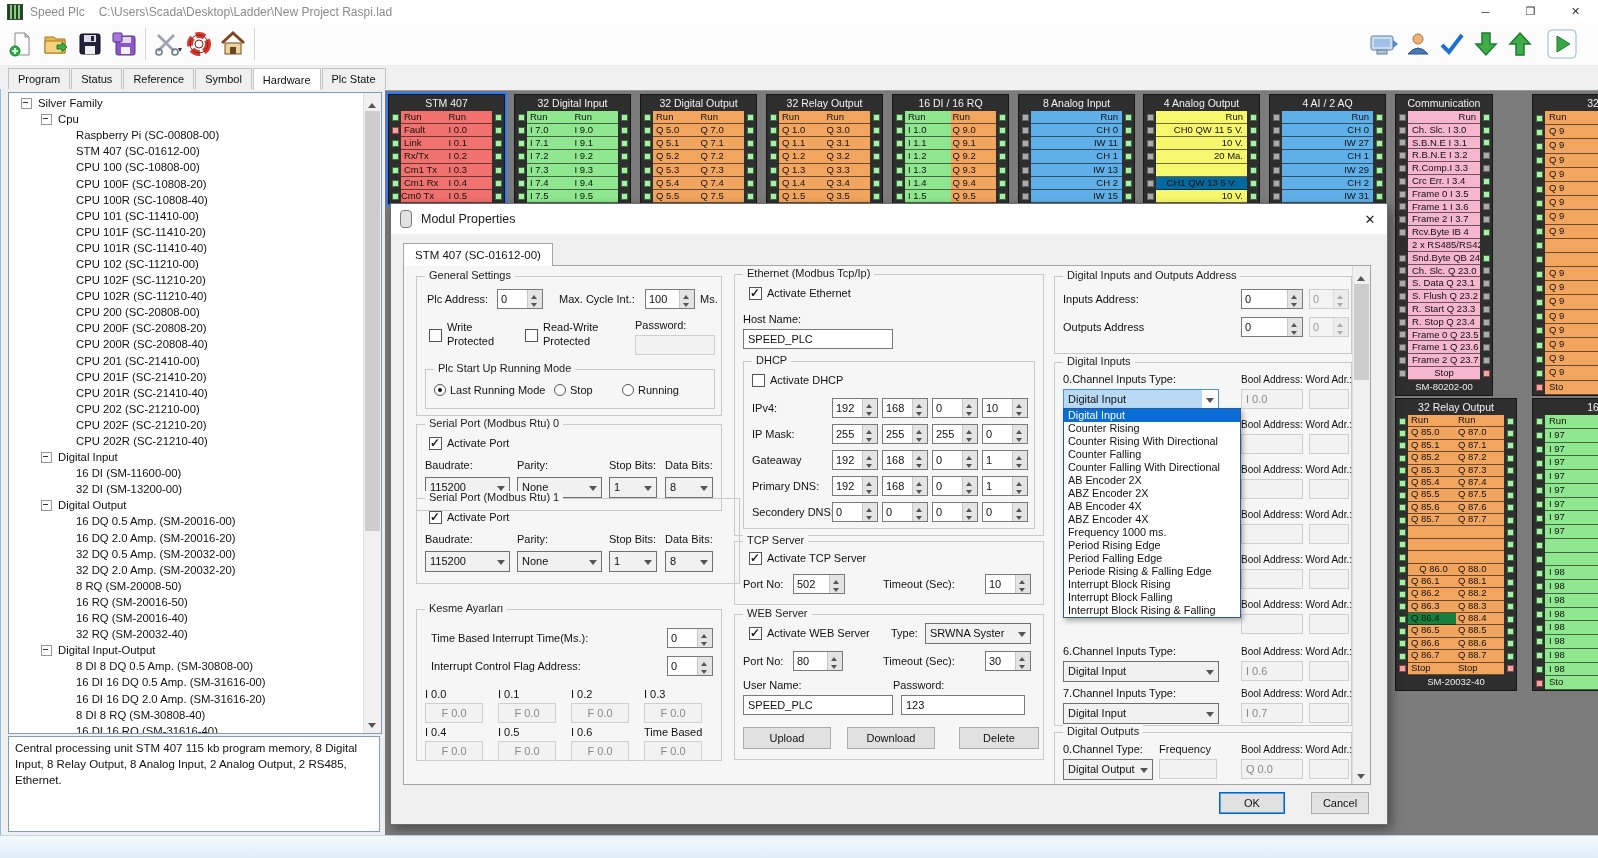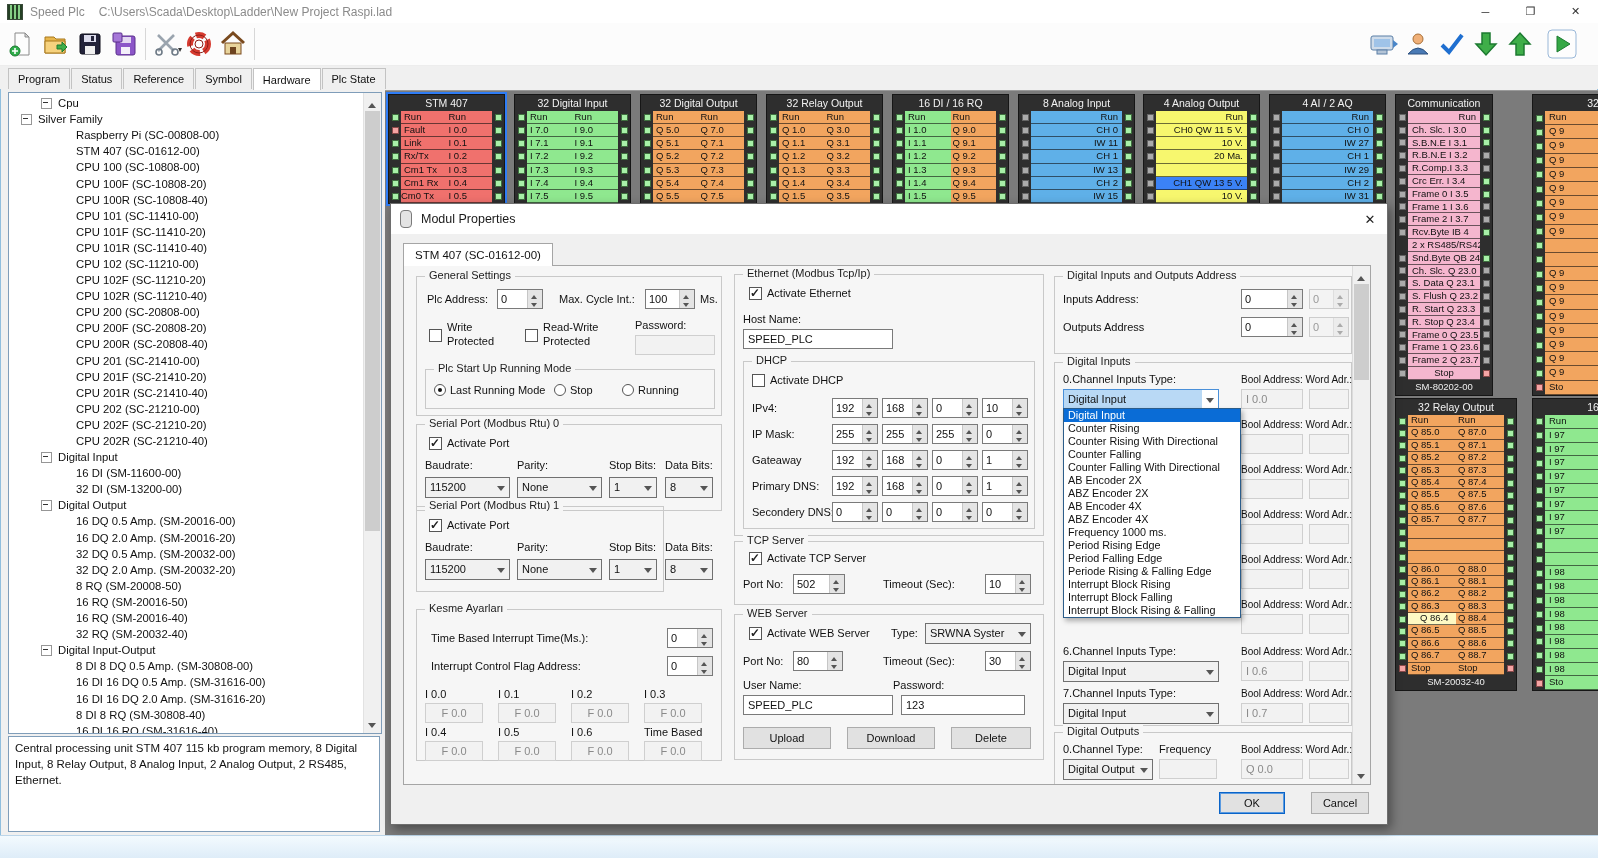--- a/index.html
+++ b/index.html
@@ -214,27 +214,27 @@
     <div class="tab">Program</div>
     <div class="tab">Status</div>
     <div class="tab">Reference</div>
     <div class="tab">Symbol</div>
     <div class="tab active">Hardware</div>
     <div class="tab">Plc State</div>
   </div>
 
   <div class="lpanel">
     <div id="tree-list">
+        <div class="trow" style="padding-left: 12px;">
+          <div class="texp"></div>
+          <div class="tlabel">Silver Family</div>
+        </div>
         <div class="trow" style="padding-left: 32px;">
           <div class="texp"></div>
           <div class="tlabel">Cpu</div>
-        </div>
-        <div class="trow" style="padding-left: 12px;">
-          <div class="texp"></div>
-          <div class="tlabel">Silver Family</div>
         </div>
         <div class="trow" style="padding-left: 52px;">
           <div class="tspace"></div>
           <div class="tlabel">Raspberry Pi (SC-00808-00)</div>
         </div>
         <div class="trow" style="padding-left: 52px;">
           <div class="tspace"></div>
           <div class="tlabel">STM 407 (SC-01612-00)</div>
         </div>
         <div class="trow" style="padding-left: 52px;">
@@ -912,21 +912,21 @@
               <div class="hwrow" style="height: 13.1429px; line-height: 11.6429px;">
                 <div class="hwcell" style="flex: 1 1 0%; padding: 0px 4px; text-align: right; background: rgb(247, 247, 110);">10 V.</div>
               </div>
               <div class="hwrow" style="height: 13.1429px; line-height: 11.6429px;">
                 <div class="hwcell" style="flex: 1 1 0%; padding: 0px 4px; text-align: right; background: rgb(247, 247, 110);">20 Ma.</div>
               </div>
               <div class="hwrow" style="height: 13.1429px; line-height: 11.6429px;">
                 <div class="hwcell" style="flex: 1 1 0%; padding: 0px 4px; text-align: right; background: rgb(247, 247, 110);"></div>
               </div>
               <div class="hwrow" style="height: 13.1429px; line-height: 11.6429px;">
-                <div class="hwcell" style="flex: 1 1 0%; padding: 0px 4px; text-align: right; background: #3b82f6;">CH1 QW 13 5 V.</div>
+                <div class="hwcell" style="flex: 1 1 0%; padding: 0px 4px; text-align: center; background: #0369a1;">CH1 QW 13 5 V.</div>
               </div>
               <div class="hwrow" style="height: 13.1429px; line-height: 11.6429px;">
                 <div class="hwcell" style="flex: 1 1 0%; padding: 0px 4px; text-align: right; background: rgb(247, 247, 110);">10 V.</div>
               </div>
             </div>
             <div class="ledcol">
               <div class="ledslot" style="height: 13.1429px;">
                 <div class="led g"></div>
               </div>
               <div class="ledslot" style="height: 13.1429px;">
@@ -1461,37 +1461,37 @@
               </div>
               <div class="hwrow" style="height: 12.381px; line-height: 10.881px;">
                 <div class="hwcell" style="flex: 0 0 50%; padding-left: 3px; background: rgb(242, 165, 95);"></div>
                 <div class="hwcell" style="flex: 1 1 0%; padding-left: 2px; background: rgb(242, 165, 95);"></div>
               </div>
               <div class="hwrow" style="height: 12.381px; line-height: 10.881px;">
                 <div class="hwcell" style="flex: 0 0 50%; padding-left: 3px; background: rgb(242, 165, 95);"></div>
                 <div class="hwcell" style="flex: 1 1 0%; padding-left: 2px; background: rgb(242, 165, 95);"></div>
               </div>
               <div class="hwrow" style="height: 12.381px; line-height: 10.881px;">
-                <div class="hwcell" style="flex: 0 0 50%; padding-left: 3px; background: rgb(242, 165, 95);">Q 86.0</div>
+                <div class="hwcell" style="flex: 0 0 50%; padding-left: 3px; background: rgb(242, 165, 95); text-align: center;">Q 86.0</div>
                 <div class="hwcell" style="flex: 1 1 0%; padding-left: 2px; background: rgb(242, 165, 95);">Q 88.0</div>
               </div>
               <div class="hwrow" style="height: 12.381px; line-height: 10.881px;">
                 <div class="hwcell" style="flex: 0 0 50%; padding-left: 3px; background: rgb(242, 165, 95);">Q 86.1</div>
                 <div class="hwcell" style="flex: 1 1 0%; padding-left: 2px; background: rgb(242, 165, 95);">Q 88.1</div>
               </div>
               <div class="hwrow" style="height: 12.381px; line-height: 10.881px;">
                 <div class="hwcell" style="flex: 0 0 50%; padding-left: 3px; background: rgb(242, 165, 95);">Q 86.2</div>
                 <div class="hwcell" style="flex: 1 1 0%; padding-left: 2px; background: rgb(242, 165, 95);">Q 88.2</div>
               </div>
               <div class="hwrow" style="height: 12.381px; line-height: 10.881px;">
                 <div class="hwcell" style="flex: 0 0 50%; padding-left: 3px; background: rgb(242, 165, 95);">Q 86.3</div>
                 <div class="hwcell" style="flex: 1 1 0%; padding-left: 2px; background: rgb(242, 165, 95);">Q 88.3</div>
               </div>
               <div class="hwrow" style="height: 12.381px; line-height: 10.881px;">
-                <div class="hwcell" style="flex: 0 0 50%; padding-left: 12px; background: #fef9c3;">Q 86.4</div>
+                <div class="hwcell" style="flex: 0 0 50%; padding-left: 3px; background: #15803d;">Q 86.4</div>
                 <div class="hwcell" style="flex: 1 1 0%; padding-left: 2px; background: rgb(242, 165, 95);">Q 88.4</div>
               </div>
               <div class="hwrow" style="height: 12.381px; line-height: 10.881px;">
                 <div class="hwcell" style="flex: 0 0 50%; padding-left: 3px; background: rgb(242, 165, 95);">Q 86.5</div>
                 <div class="hwcell" style="flex: 1 1 0%; padding-left: 2px; background: rgb(242, 165, 95);">Q 88.5</div>
               </div>
               <div class="hwrow" style="height: 12.381px; line-height: 10.881px;">
                 <div class="hwcell" style="flex: 0 0 50%; padding-left: 3px; background: rgb(242, 165, 95);">Q 86.6</div>
                 <div class="hwcell" style="flex: 1 1 0%; padding-left: 2px; background: rgb(242, 165, 95);">Q 88.6</div>
               </div>
@@ -1771,21 +1771,21 @@
         <span class="combo" style="left:192px;top:52px;width:48px">
             <span class="v">1</span>
             <i class="cbtn"></i>
           </span>
         <span class="combo" style="left:248px;top:52px;width:48px">
             <span class="v">8</span>
             <i class="cbtn"></i>
           </span>
       </div>
 
-      <div class="grp" style="left:12px;top:240px;width:248px;height:86px">
+      <div class="grp" style="left:12px;top:232px;width:324px;height:86px">
         <span class="leg">Serial Port (Modbus Rtu) 1</span>
         <span class="cb on" style="left:12px;top:12px"></span>
         <span class="lbl" style="left:30px;top:12px">Activate Port</span>
         <span class="lbl" style="left:8px;top:34px">Baudrate:</span>
         <span class="lbl" style="left:100px;top:34px">Parity:</span>
         <span class="lbl" style="left:192px;top:34px">Stop Bits:</span>
         <span class="lbl" style="left:248px;top:34px">Data Bits:</span>
         <span class="combo" style="left:8px;top:52px;width:85px">
             <span class="v">115200</span>
             <i class="cbtn"></i>
@@ -2049,21 +2049,21 @@
               <i class="a dn"></i>
             </span>
           </span>
         <span class="lbl" style="left:8px;top:64px">User Name:</span>
         <span class="lbl" style="left:158px;top:64px">Password:</span>
         <span class="tinput" style="left:8px;top:80px;width:150px">SPEED_PLC</span>
         <span class="tinput" style="left:166px;top:80px;width:124px">123</span>
         <div id="web-buttons">
             <div class="btn" style="position: absolute; left: 8px; top: 112px; width: 88px;">Upload</div>
             <div class="btn" style="position: absolute; left: 112px; top: 112px; width: 88px;">Download</div>
-            <div class="btn" style="position: absolute; left: 216px; top: 112px; width: 80px;">Delete</div>
+            <div class="btn" style="position: absolute; left: 224px; top: 112px; width: 80px;">Delete</div>
           </div>
       </div>
 
       <div class="grp" style="left:650px;top:10px;width:298px;height:78px">
         <span class="leg">Digital Inputs and Outputs Address</span>
         <span class="lbl" style="left:8px;top:16px">Inputs Address:</span>
         <span class="spin" style="left:186px;top:12px;width:62px">
             <span class="v">0</span>
             <span class="arr">
               <i class="a up"></i>

